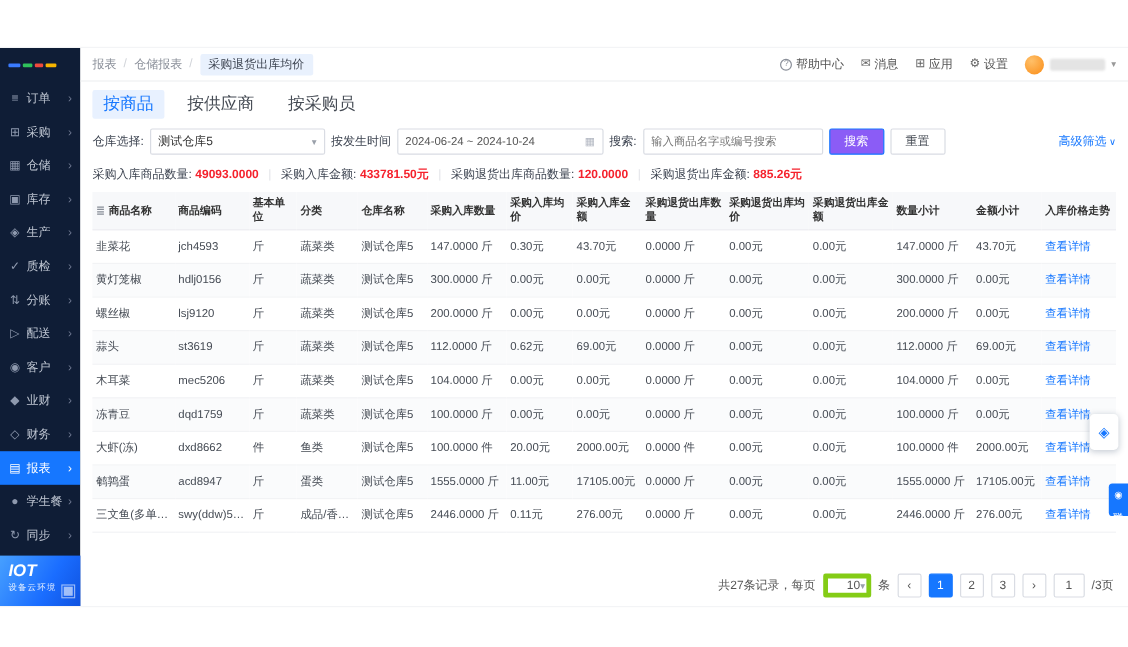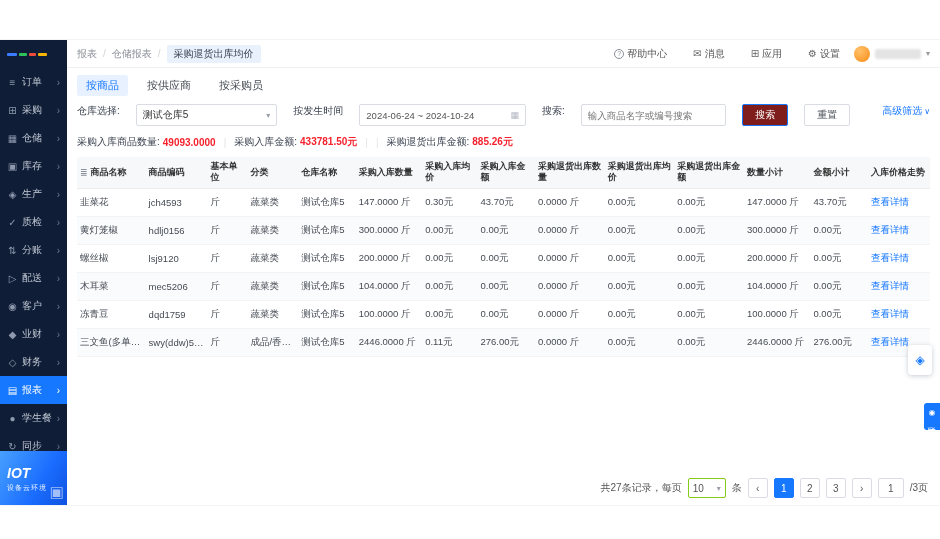--- a/index.html
+++ b/index.html
@@ -15,76 +15,76 @@
   .logo .l2{width:8px;background:#2fc25b;}
   .logo .l3{width:7px;background:#f04a3c;}
   .logo .l4{width:9px;background:#f7b500;}
   .menu{flex:1;overflow:hidden;}
   .menu-item{height:28px;display:flex;align-items:center;gap:4px;padding:0 7px;font-size:10px;color:#bfc6d2;cursor:pointer;}
   .menu-item .mi-icon{width:11px;font-size:10px;color:#8e99ae;text-align:center;flex-shrink:0;}
   .menu-item .mi-label{flex:1;white-space:nowrap;overflow:hidden;}
   .menu-item .mi-caret{font-size:10px;color:#6e7891;}
   .menu-item.active{background:#1677ff;color:#fff;}
   .menu-item.active .mi-icon,.menu-item.active .mi-caret{color:#fff;}
-  .side-footer{height:54px;background:linear-gradient(120deg,#47a0ff 0%,#1a6dff 60%,#0f52e0 100%);position:relative;padding:15px 7px;color:#fff;overflow:hidden;cursor:pointer;}
+  .side-footer{height:42px;background:linear-gradient(120deg,#47a0ff 0%,#1a6dff 60%,#0f52e0 100%);position:relative;padding:5px 7px;color:#fff;overflow:hidden;cursor:pointer;}
   .sf-title{font-size:14px;font-weight:bold;font-style:italic;line-height:1;}
   .sf-sub{font-size:7px;opacity:.92;margin-top:3px;letter-spacing:1px;}
   .sf-deco{position:absolute;right:3px;bottom:4px;font-size:15px;opacity:.6;}
 
   
   .main{flex:1;display:flex;flex-direction:column;min-width:0;background:#fff;}
   .topbar{height:28px;border-bottom:1px solid #eef0f2;display:flex;align-items:center;justify-content:space-between;padding:0 10px;flex-shrink:0;}
   .crumbs{display:flex;align-items:center;gap:6px;font-size:10px;color:#8a8f99;}
   .crumb{cursor:pointer;}
   .crumb-sep{color:#d0d3d8;}
   .crumb-current{background:#e9f1fd;color:#3c4350;padding:2px 7px;border-radius:2px;}
   .top-actions{display:flex;align-items:center;gap:14px;font-size:10px;color:#555;}
-  .actions-built{display:flex;align-items:center;gap:26px;}
+  .actions-built{display:flex;align-items:center;gap:14px;}
   .action{display:flex;align-items:center;gap:3px;cursor:pointer;white-space:nowrap;}
   .hic{font-size:10px;color:#666;}
   .hic-help-center{width:10px;height:10px;border:1px solid #8a8f99;border-radius:50%;font-size:7px;line-height:8px;text-align:center;color:#8a8f99;}
   .user{display:flex;align-items:center;gap:5px;cursor:pointer;}
   .avatar{width:16px;height:16px;border-radius:50%;background:radial-gradient(circle at 35% 30%,#ffc069,#fa8c16);}
   .uname{width:46px;height:10px;background:#e4e4e4;border-radius:2px;filter:blur(1px);}
   .ucaret{font-size:8px;color:#999;}
 
-  .tabs{display:flex;gap:10px;padding:7px 10px 4px;font-size:11px;flex-shrink:0;}
+  .tabs{display:flex;gap:10px;padding:7px 10px 4px;font-size:14px;flex-shrink:0;}
   .tab{padding:3px 9px;border-radius:2px;color:#454b54;cursor:pointer;white-space:nowrap;}
   .tab.active{background:#e8f1ff;color:#1677ff;}
 
-  .filters{display:flex;align-items:flex-start;gap:16px;padding:4px 10px 7px;font-size:10px;color:#3c4350;flex-shrink:0;}
+  .filters{display:flex;align-items:center;gap:5px;padding:4px 10px 7px;font-size:10px;color:#3c4350;flex-shrink:0;}
   .fld-label{white-space:nowrap;}
   .select,.datebox,.textinput{height:22px;border:1px solid #d9dce3;border-radius:2px;background:#fff;display:flex;align-items:center;padding:0 6px;color:#333;font-size:10px;}
   .select{width:146px;justify-content:space-between;cursor:pointer;}
   .sel-caret{font-size:8px;color:#9aa0aa;}
   .datebox{width:172px;justify-content:space-between;font-size:9.5px;color:#555;cursor:pointer;}
   .cal-ic{font-size:9px;color:#b3b8c2;}
   .textinput{width:150px;}
   .textinput input{border:none;outline:none;width:100%;font-size:9.5px;font-family:inherit;color:#333;background:transparent;}
   .btn{height:22px;border-radius:2px;padding:0 12px;font-size:10px;display:flex;align-items:center;cursor:pointer;white-space:nowrap;}
-  .btn-primary{background:#7f1d1d;color:#fff;border:1px solid #1677ff;}
+  .btn-primary{background:#8b5cf6;color:#fff;border:1px solid #1677ff;}
   .btn-plain{background:#fff;color:#454b54;border:1px solid #d9dce3;}
   .spacer{flex:1;}
   .adv{color:#1677ff;display:flex;align-items:center;gap:2px;cursor:pointer;white-space:nowrap;}
 
   .summary{display:flex;align-items:center;gap:8px;padding:2px 10px 8px;font-size:10px;color:#3c4350;flex-shrink:0;}
   .sum-item{display:flex;gap:3px;align-items:center;white-space:nowrap;}
   .sum-value{color:#f5222d;font-weight:700;}
   .sum-sep{color:#e2e4e8;}
 
   .table-wrap{flex:1;padding:0 10px;overflow:hidden;}
   table{width:100%;border-collapse:collapse;table-layout:fixed;}
   thead th{background:#f7f8fa;font-size:9px;color:#333;font-weight:700;text-align:left;padding:4px 3px;line-height:1.25;vertical-align:middle;border-bottom:1px solid #ececf0;}
   tbody td{font-size:9.5px;color:#454b54;padding:0 3px;height:28px;border-bottom:1px solid #f2f3f5;overflow:hidden;text-overflow:ellipsis;white-space:nowrap;}
   tbody tr:nth-child(even){background:#fafbfc;}
   .link{color:#1677ff;cursor:pointer;text-decoration:none;margin-top:36px;}
   .col-ic{margin-right:3px;color:#8a8f99;font-size:9px;}
 
   .pager{height:34px;display:flex;align-items:center;justify-content:flex-end;gap:6px;padding:0 12px;font-size:10px;color:#555;flex-shrink:0;}
-  .psize{width:38px;height:20px;border:1px solid #84cc16;border-radius:2px;display:flex;align-items:center;justify-content:space-between;padding:0 4px;cursor:pointer;}
+  .psize{width:38px;height:20px;border:4px solid #84cc16;border-radius:2px;display:flex;align-items:center;justify-content:space-between;padding:0 16px;cursor:pointer;}
   .pbtn{min-width:20px;height:20px;border:1px solid #d9dce3;border-radius:2px;display:flex;align-items:center;justify-content:center;background:#fff;cursor:pointer;color:#555;}
   .pbtn.active{background:#1677ff;border-color:#1677ff;color:#fff;}
   .pages{display:flex;gap:6px;}
   .pjump{width:26px;height:20px;border:1px solid #d9dce3;border-radius:2px;text-align:center;font-size:10px;outline:none;font-family:inherit;color:#555;}
 
   .float-btn{position:absolute;right:8px;top:345px;width:24px;height:30px;background:#fff;border-radius:4px;box-shadow:0 1px 5px rgba(31,56,88,.25);display:flex;align-items:center;justify-content:center;color:#1677ff;font-size:12px;cursor:pointer;}
   .float-contact{position:absolute;right:0;top:403px;width:16px;background:#1677ff;color:#fff;border-radius:3px 0 0 3px;padding:5px 0 6px;display:flex;flex-direction:column;align-items:center;gap:3px;cursor:pointer;}
   .fc-ic{font-size:8px;}
   .fc-text{writing-mode:vertical-rl;text-orientation:upright;font-size:8.5px;letter-spacing:1px;line-height:1;}
 </style>
@@ -248,20 +248,24 @@
         <span class="sum-item">
           <span>采购入库商品数量:</span>
           <span class="sum-value">49093.0000</span>
         </span>
         <span class="sum-sep">|</span>
         <span class="sum-item">
           <span>采购入库金额:</span>
           <span class="sum-value">433781.50元</span>
         </span>
         <span class="sum-sep">|</span>
+        <span class="sum-item">
+          <span>采购退货出库商品数量:</span>
+          <span class="sum-value">120.0000</span>
+        </span>
         <span class="sum-sep">|</span>
         <span class="sum-item">
           <span>采购退货出库金额:</span>
           <span class="sum-value">885.26元</span>
         </span>
       </div>
 
     <div class="table-wrap">
       <table>
         <colgroup>
@@ -341,20 +345,36 @@
               <td>0.00元</td>
               <td>0.00元</td>
               <td>0.0000 斤</td>
               <td>0.00元</td>
               <td>0.00元</td>
               <td>200.0000 斤</td>
               <td>0.00元</td>
               <td><a class="link">查看详情</a></td>
             </tr>
             <tr>
+              <td>蒜头</td>
+              <td>st3619</td>
+              <td>斤</td>
+              <td>蔬菜类</td>
+              <td>测试仓库5</td>
+              <td>112.0000 斤</td>
+              <td>0.62元</td>
+              <td>69.00元</td>
+              <td>0.0000 斤</td>
+              <td>0.00元</td>
+              <td>0.00元</td>
+              <td>112.0000 斤</td>
+              <td>69.00元</td>
+              <td><a class="link">查看详情</a></td>
+            </tr>
+            <tr>
               <td>木耳菜</td>
               <td>mec5206</td>
               <td>斤</td>
               <td>蔬菜类</td>
               <td>测试仓库5</td>
               <td>104.0000 斤</td>
               <td>0.00元</td>
               <td>0.00元</td>
               <td>0.0000 斤</td>
               <td>0.00元</td>
@@ -370,20 +390,52 @@
               <td>蔬菜类</td>
               <td>测试仓库5</td>
               <td>100.0000 斤</td>
               <td>0.00元</td>
               <td>0.00元</td>
               <td>0.0000 斤</td>
               <td>0.00元</td>
               <td>0.00元</td>
               <td>100.0000 斤</td>
               <td>0.00元</td>
+              <td><a class="link">查看详情</a></td>
+            </tr>
+            <tr>
+              <td>大虾(冻)</td>
+              <td>dxd8662</td>
+              <td>件</td>
+              <td>鱼类</td>
+              <td>测试仓库5</td>
+              <td>100.0000 件</td>
+              <td>20.00元</td>
+              <td>2000.00元</td>
+              <td>0.0000 件</td>
+              <td>0.00元</td>
+              <td>0.00元</td>
+              <td>100.0000 件</td>
+              <td>2000.00元</td>
+              <td><a class="link">查看详情</a></td>
+            </tr>
+            <tr>
+              <td>鹌鹑蛋</td>
+              <td>acd8947</td>
+              <td>斤</td>
+              <td>蛋类</td>
+              <td>测试仓库5</td>
+              <td>1555.0000 斤</td>
+              <td>11.00元</td>
+              <td>17105.00元</td>
+              <td>0.0000 斤</td>
+              <td>0.00元</td>
+              <td>0.00元</td>
+              <td>1555.0000 斤</td>
+              <td>17105.00元</td>
               <td><a class="link">查看详情</a></td>
             </tr>
             <tr>
               <td>三文鱼(多单位)</td>
               <td>swy(ddw)5960</td>
               <td>斤</td>
               <td>成品/香肠/成品</td>
               <td>测试仓库5</td>
               <td>2446.0000 斤</td>
               <td>0.11元</td>

